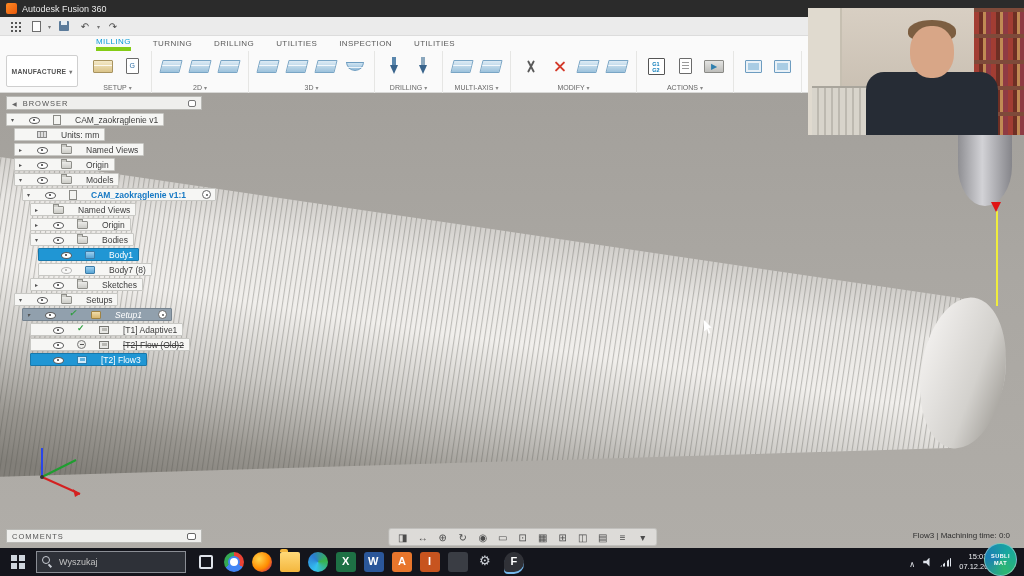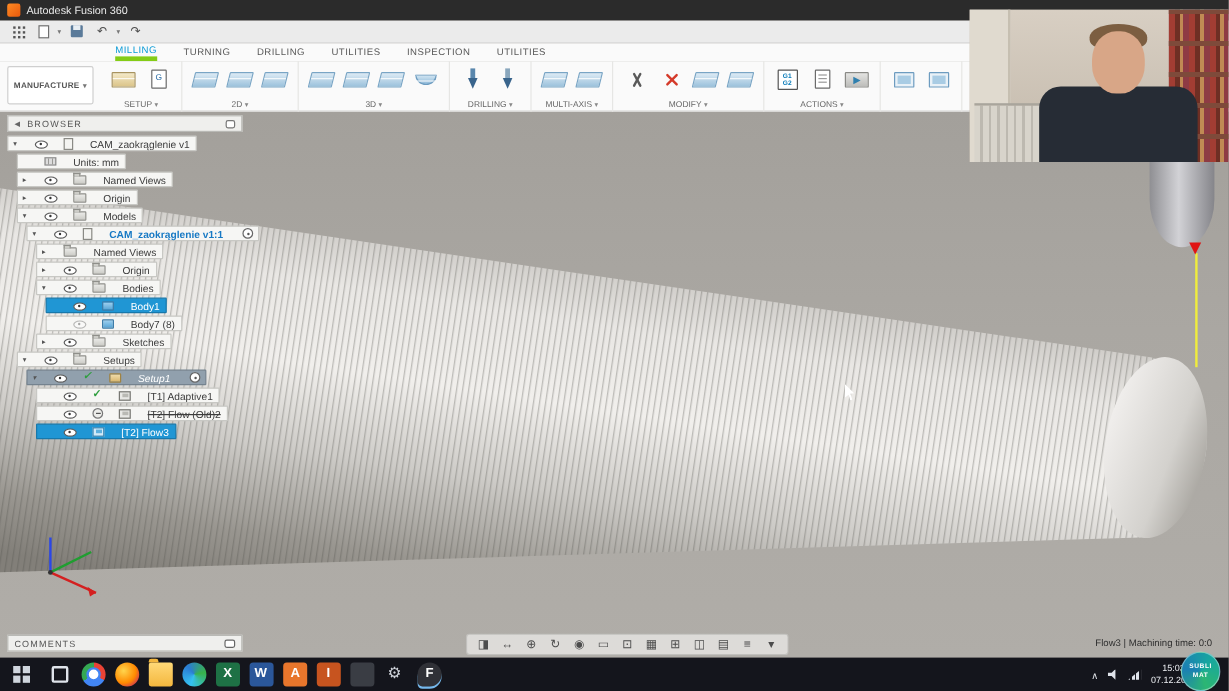--- a/index.html
+++ b/index.html
@@ -530,20 +530,24 @@
 
   <div class="sublimat">
     <span>SUBLI</span>
     <span>MAT</span>
   </div>
 
   <div class="taskbar">
     <div class="start">
         <span class="start-sq"></span>
       </div>
+    <div class="searchbox">
+      <span class="mag"></span>
+      <input type="text" placeholder="Wyszukaj" style="">
+    </div>
     <div class="tbicons">
         <span class="tb tb-task-view"></span>
         <span class="tb tb-chrome"></span>
         <span class="tb tb-firefox"></span>
         <span class="tb tb-folder"></span>
         <span class="tb tb-edge"></span>
         <span class="tb tb-excel"></span>
         <span class="tb tb-word"></span>
         <span class="tb tb-app-orange"></span>
         <span class="tb tb-inventor"></span>

